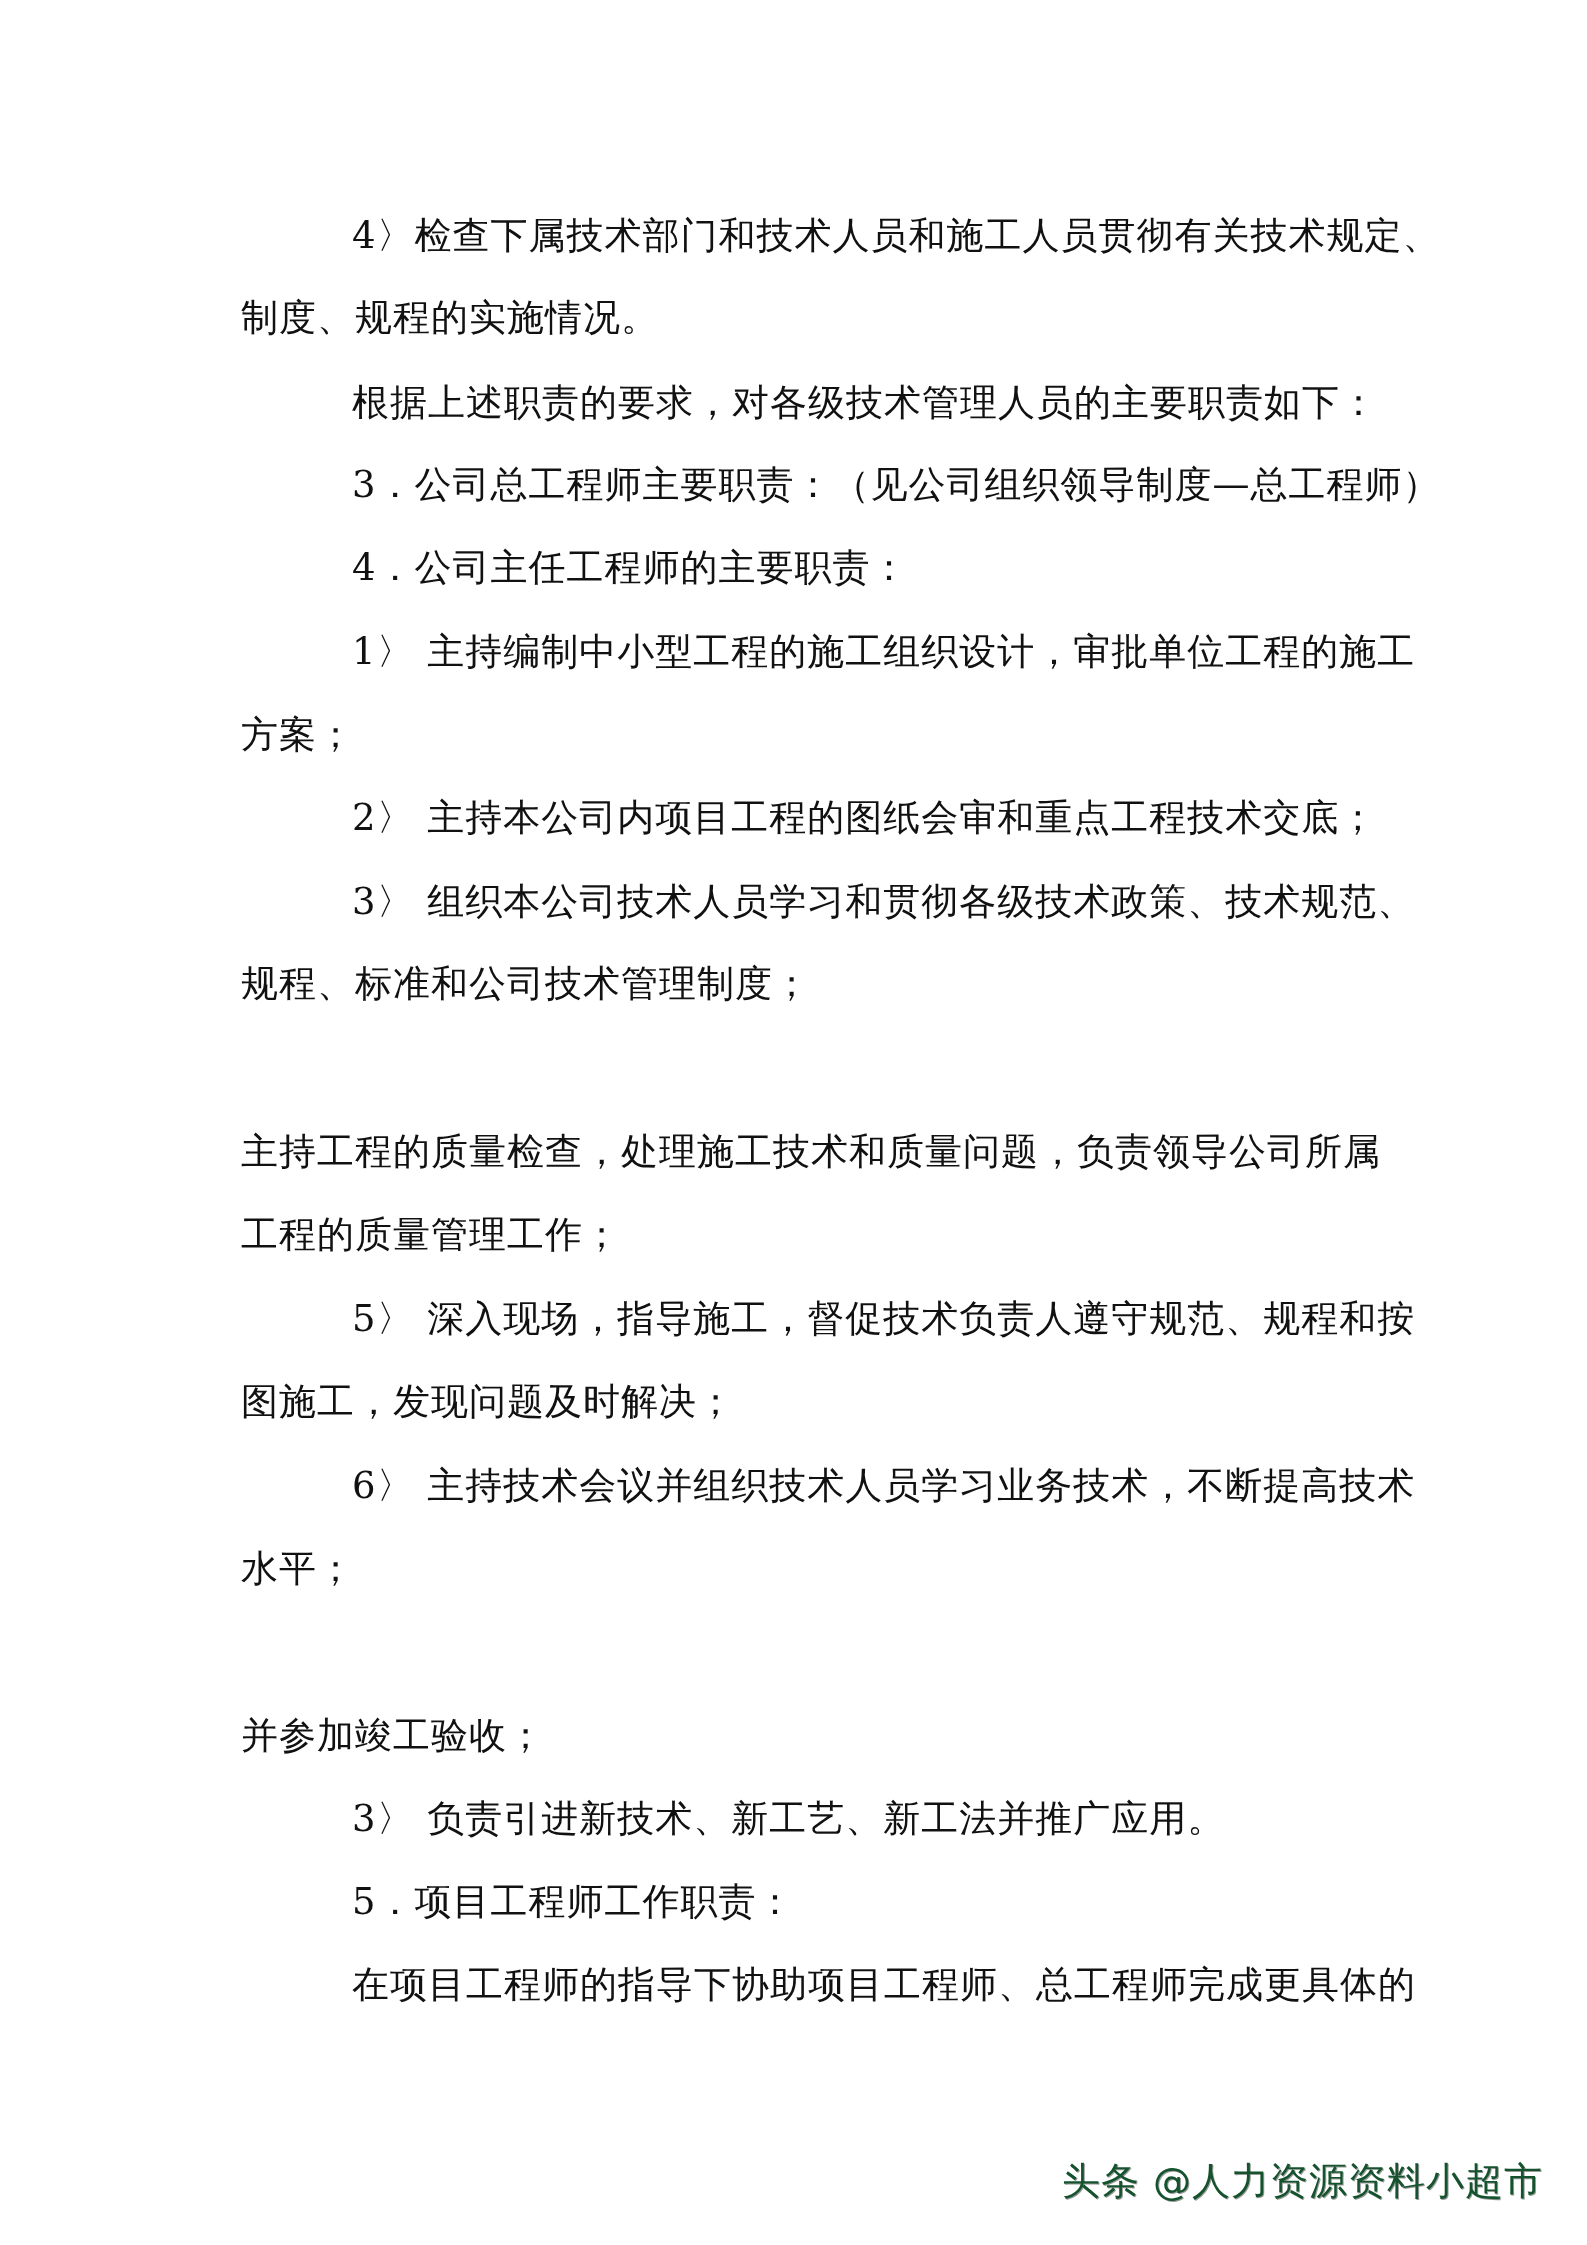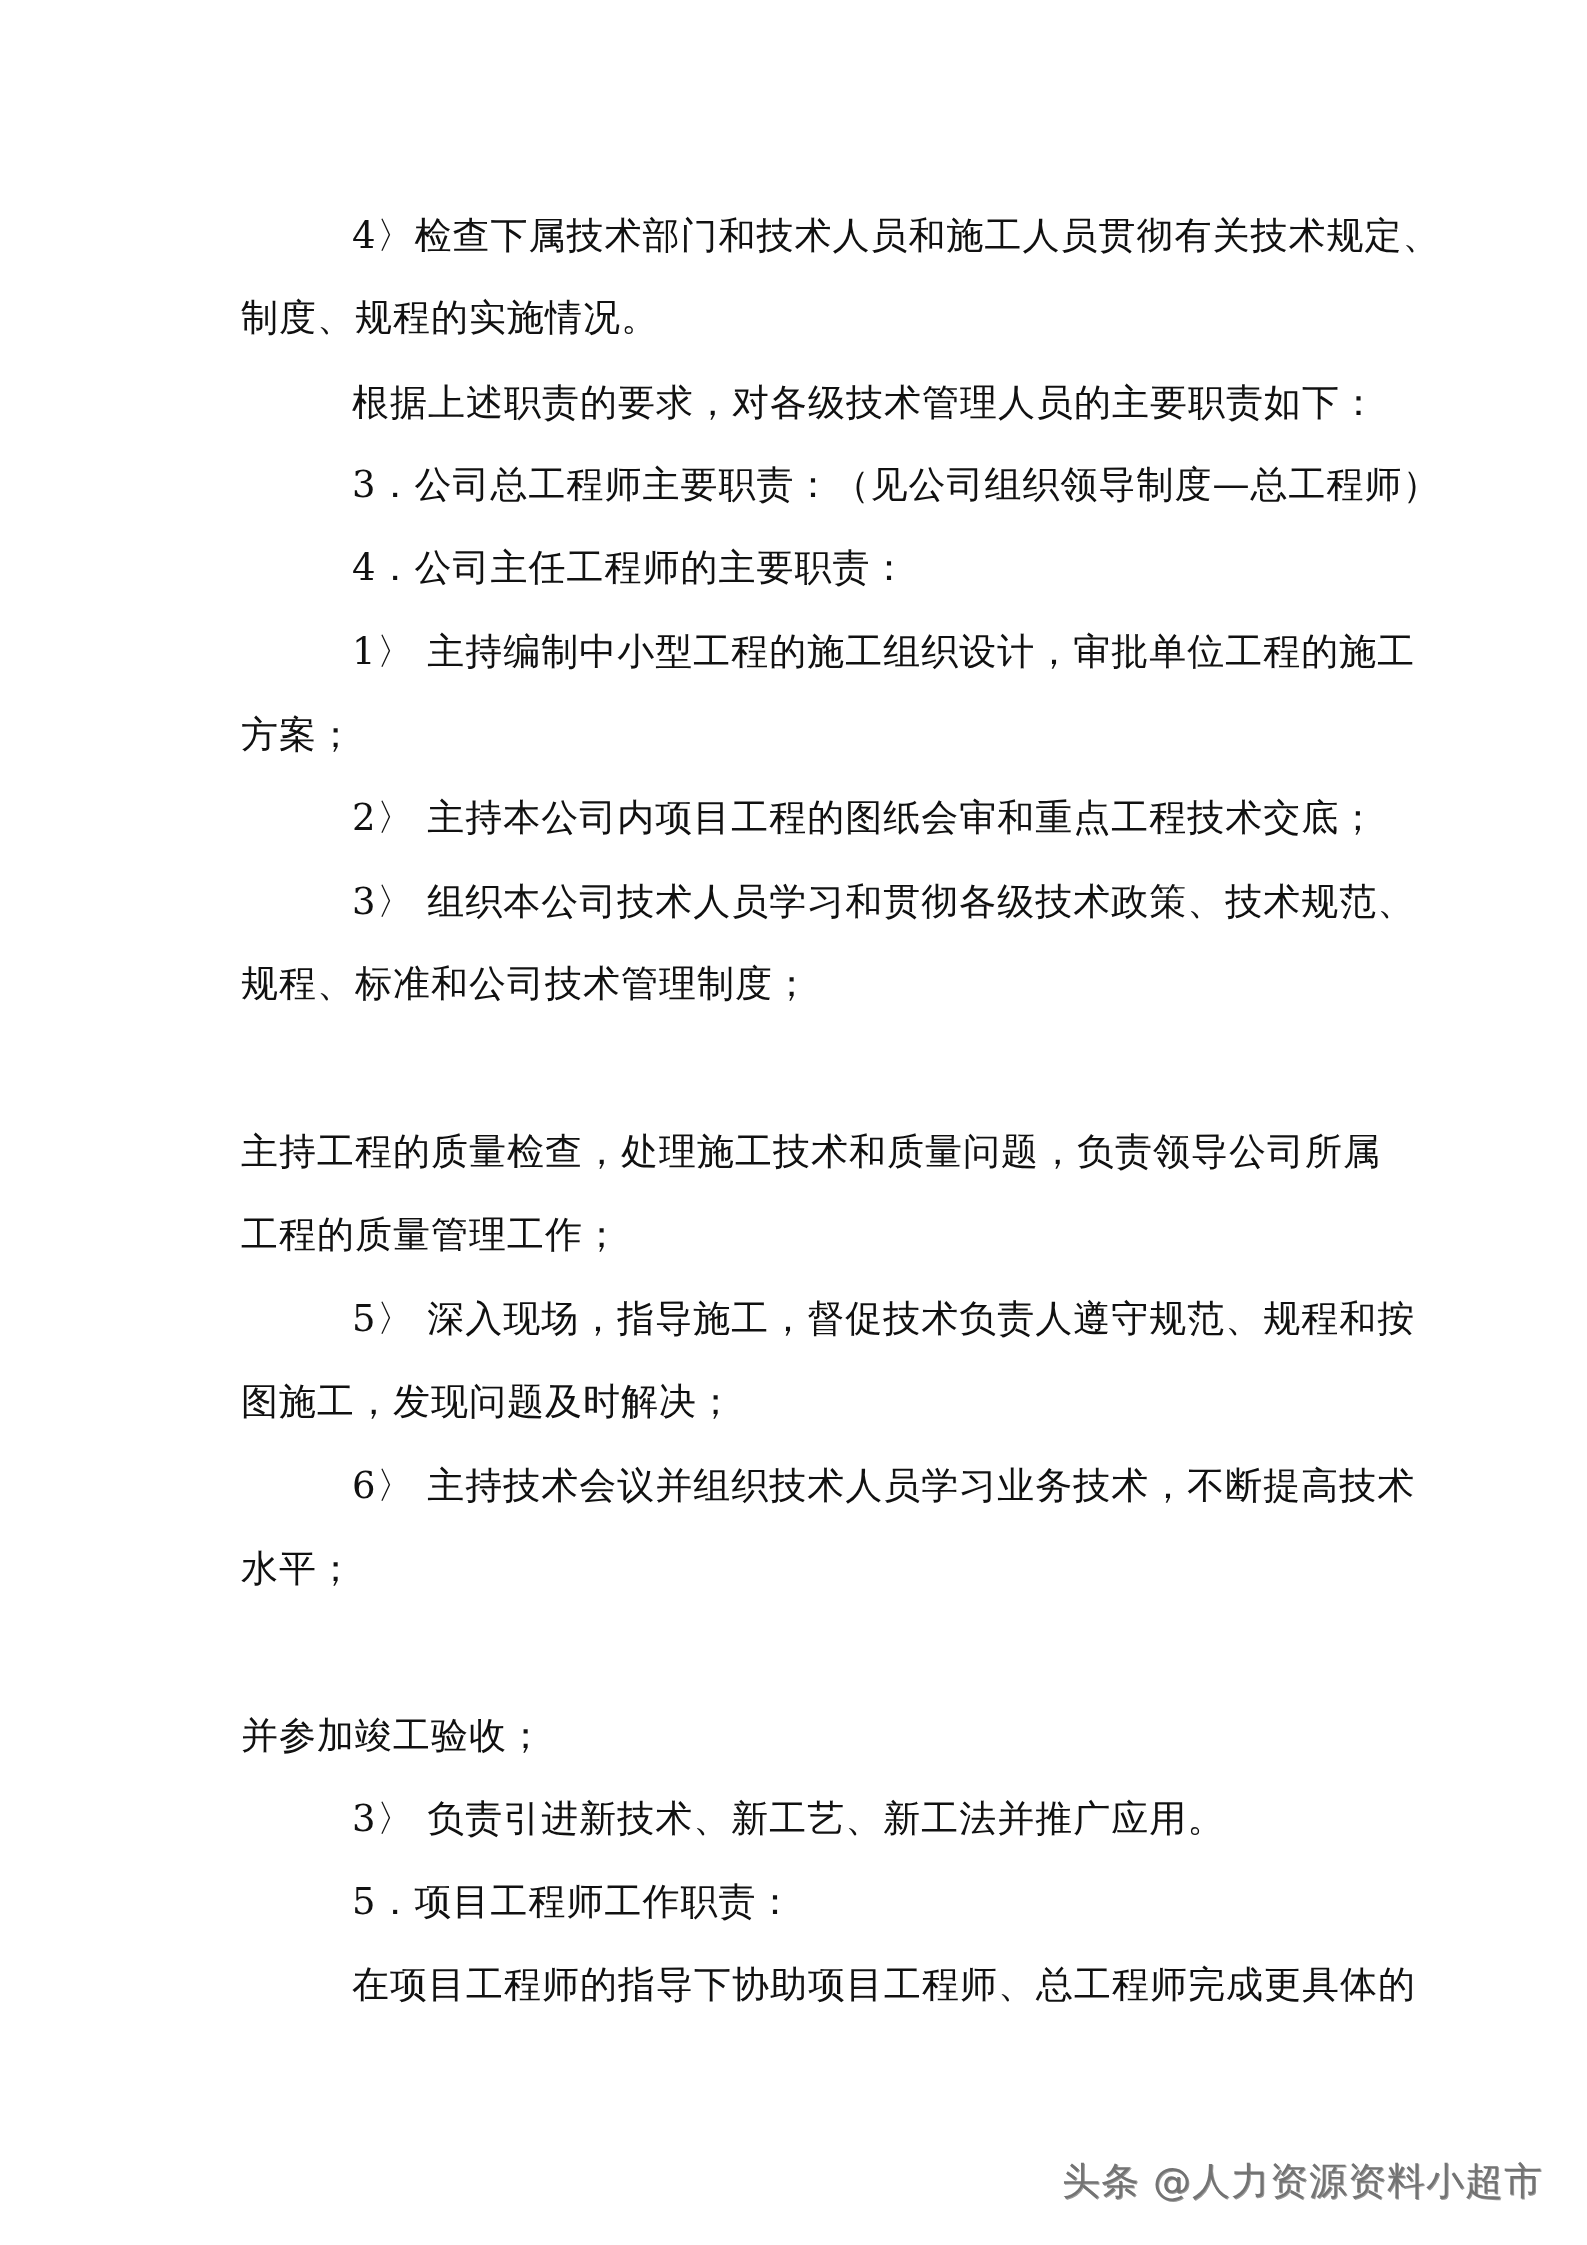--- a/index.html
+++ b/index.html
@@ -15,21 +15,21 @@
     line-height: 44px;
     white-space: nowrap;
     letter-spacing: 1px;
   }
   .indent { left: 304px; margin-left: 48px; }
   .flush { left: 241px; }
   .heading { font-weight: normal; }
   .watermark {
     position: absolute; left: 1062px; top: 2158px;
     font-family: "DejaVu Sans", "Liberation Sans", sans-serif;
-    font-size: 38px; line-height: 46px; color: #737373;
+    font-size: 38px; line-height: 46px; color: #14532d;
     letter-spacing: 1px;
     text-shadow: 1px 1px 0 #9a9a9a, -1px -1px 0 #ffffff;
     white-space: nowrap;
   }
 </style>
 </head>
 <body>
 
 <div class="page">
   <div class="line indent" style="top:214px">4〉检查下属技术部门和技术人员和施工人员贯彻有关技术规定、</div>

